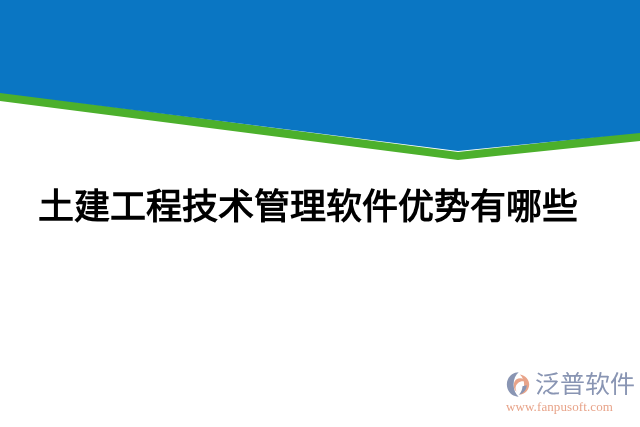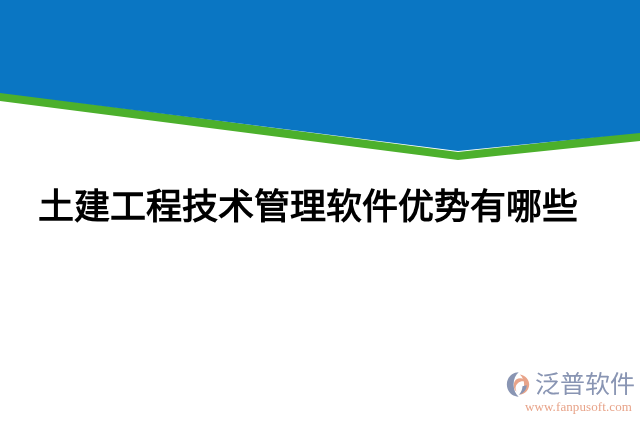--- a/index.html
+++ b/index.html
@@ -73,21 +73,21 @@
     white-space: nowrap;
     font-family: "DejaVu Sans", "Liberation Sans", sans-serif;
   }
   .logo-url {
     margin-top: 0px;
     font-size: 13px;
     line-height: 15px;
     color: #e8a48a;
     letter-spacing: 0.1px;
     white-space: nowrap;
-    text-align: right;
+    text-align: left;
     font-family: "Liberation Serif", "DejaVu Serif", serif;
   }
 </style>
 </head>
 <body>
 
 <div class="slide">
 
   <svg class="banner" viewBox="0 0 640 160" preserveAspectRatio="none" aria-hidden="true">
 

